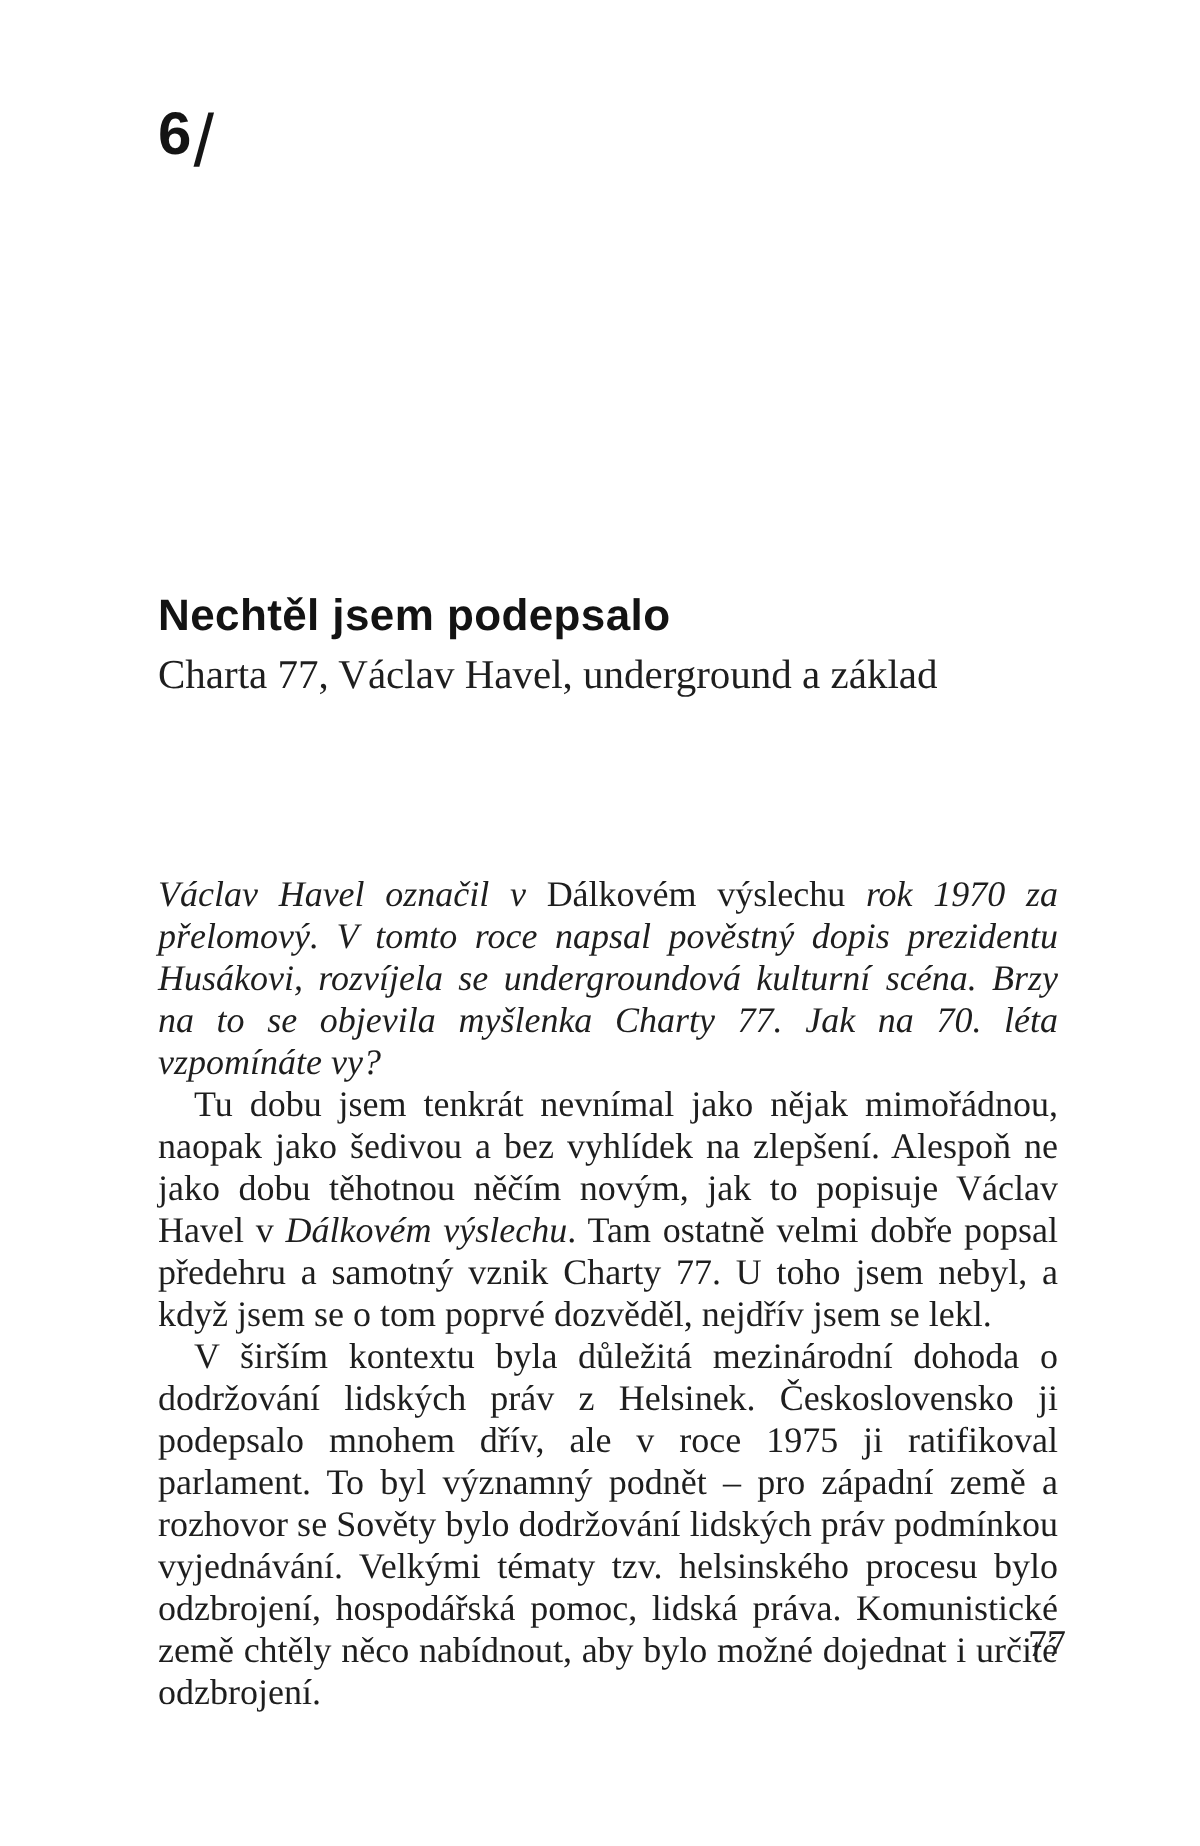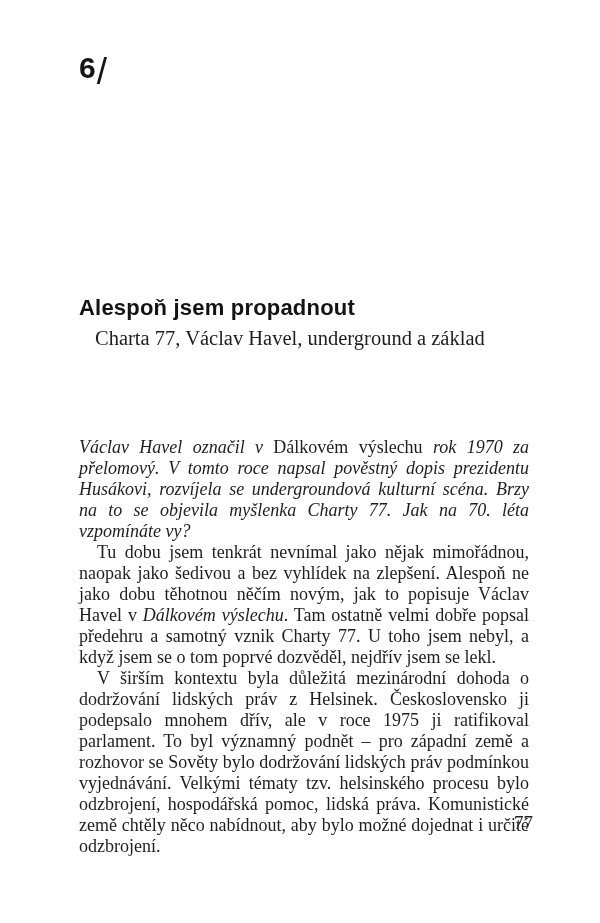--- a/index.html
+++ b/index.html
@@ -42,21 +42,21 @@
     width: 460px;
   }
   .title-line {
     font-family: "Liberation Sans", sans-serif;
     font-weight: 700;
     font-size: 22px;
     line-height: 27px;
     letter-spacing: 0.2px;
     color: #131313;
   }
-  .subtitle-block { margin-top: 6px; margin-left: 16px; }
+  .subtitle-block { margin-top: 6px; }
   .subtitle-line {
     font-family: "Liberation Serif", serif;
     font-size: 20.5px;
     line-height: 23px;
     color: #1e1e1e;
   }
 
   
   .body-block {
     position: absolute;
@@ -84,21 +84,21 @@
 </style>
 </head>
 <body>
 
 <div class="page">
 
   <div class="chapter-number"><span class="num">6</span><span class="slash">/</span></div>
 
   <div class="heading-block">
     <div class="title">
-        <div class="title-line">Alespoň jsem propadnout</div>
+        <div class="title-line">Nechtěl jsem podepsalo</div>
       </div>
     <div class="subtitle-block">
         <div class="subtitle-line">Charta 77, Václav Havel, underground a základ</div>
       </div>
   </div>
 
   <div class="body-block">
       <p class="para"><span class="seg-italic">Václav Havel označil v </span><span class="seg-roman">Dálkovém výslechu</span><span class="seg-italic"> rok 1970 za přelomový. V tomto roce napsal pověstný dopis prezidentu Husákovi, rozvíjela se undergroundová kulturní scéna. Brzy na to se objevila myšlenka Charty 77. Jak na 70. léta vzpomínáte vy?</span></p>
       <p class="para indent"><span class="seg-roman">Tu dobu jsem tenkrát nevnímal jako nějak mimořádnou, naopak jako šedivou a bez vyhlídek na zlepšení. Alespoň ne jako dobu těhotnou něčím novým, jak to popisuje Václav Havel v </span><span class="seg-italic">Dálkovém výslechu</span><span class="seg-roman">. Tam ostatně velmi dobře popsal předehru a samotný vznik Charty 77. U toho jsem nebyl, a když jsem se o tom poprvé dozvěděl, nejdřív jsem se lekl.</span></p>
       <p class="para indent"><span class="seg-roman">V širším kontextu byla důležitá mezinárodní dohoda o dodržování lidských práv z Helsinek. Československo ji podepsalo mnohem dřív, ale v roce 1975 ji ratifikoval parlament. To byl významný podnět – pro západní země a rozhovor se Sověty bylo dodržování lidských práv podmínkou vyjednávání. Velkými tématy tzv. helsinského procesu bylo odzbrojení, hospodářská pomoc, lidská práva. Komunistické země chtěly něco nabídnout, aby bylo možné dojednat i určité odzbrojení.</span></p>

